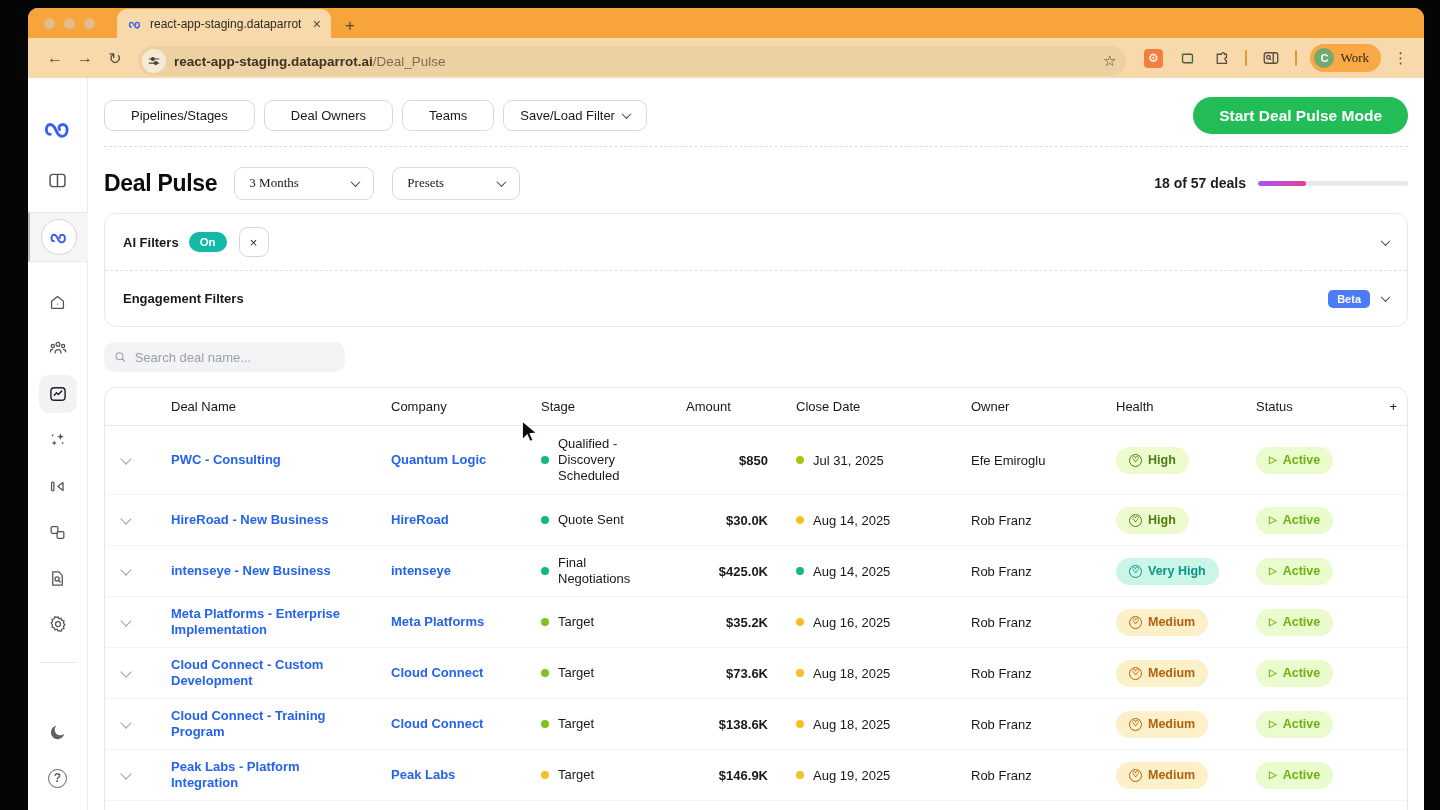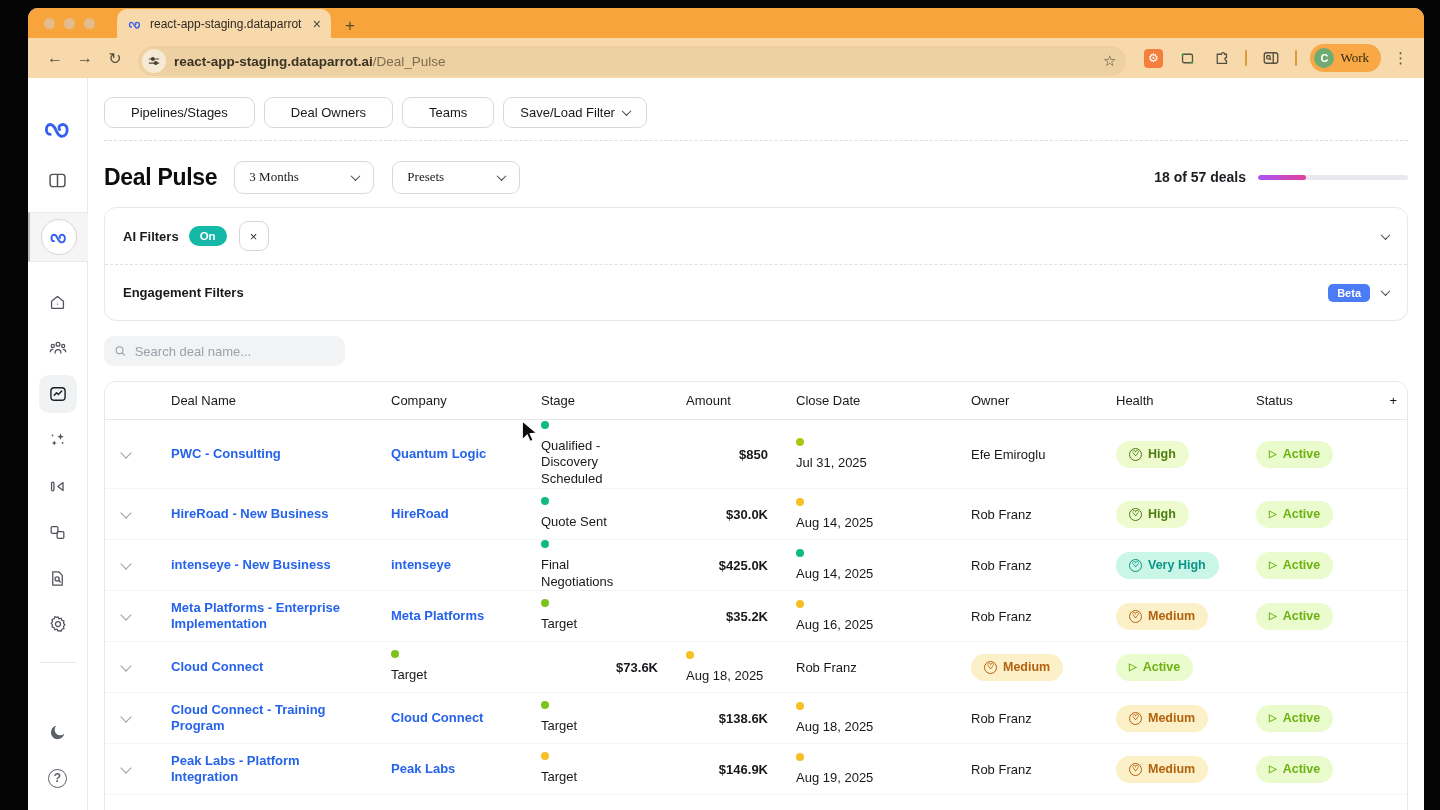--- a/index.html
+++ b/index.html
@@ -106,21 +106,21 @@
   .th-row { height:38px; border-bottom:1px solid #e7e8eb; }
   .th { font-size:13px; color:#33373d; font-weight:500; }
   .th-plus { text-align:right; padding-right:24px; font-size:17px; color:#5b6168; font-weight:normal; }
   .row { min-height:51px; border-top:1px solid #f2f4f6; }
   .row:first-child { border-top:none; min-height:68px; }
   .td { font-size:13px; color:#17191c; padding-right:10px; }
   .td-chevron { display:flex; justify-content:flex-start; padding-left:17px; }
   .row-chev { width:8px; height:8px; border-right:1.6px solid #9aa1a9; border-bottom:1.6px solid #9aa1a9;
               transform:rotate(45deg); display:inline-block; margin-top:-3px; }
   .link { color:#2563eb; font-weight:bold; text-decoration:none; line-height:1.25; display:inline-block; padding-right:14px; }
-  .cell-dot { display:flex; align-items:flex-start; gap:9px;flex-direction:column; }
+  .cell-dot { display:flex; align-items:center; gap:9px; }
   .dot { width:8px; height:8px; border-radius:50%; flex-shrink:0; }
   .stage-text { line-height:1.25; max-width:96px; }
   .td-amount { text-align:right; padding-right:28px; font-weight:bold; }
   .pill { height:27px; border-radius:14px; display:inline-flex; align-items:center; gap:6px;
           padding:0 13px; font-size:12.5px; font-weight:bold; }
   .h-icon { width:13px; height:13px; border:1.3px solid currentColor; border-radius:50%;
             display:inline-flex; align-items:center; justify-content:center; font-size:8px; line-height:1; }
   .p-icon { font-size:10px; line-height:1; }
 
   
@@ -290,20 +290,21 @@
       <div class="main">
 
         <div class="topnav">
           <button class="btn">Pipelines/Stages</button>
           <button class="btn">Deal Owners</button>
           <button class="btn">Teams</button>
           <button class="btn btn-dd">
             <span>Save/Load Filter</span>
             <span class="chev"></span>
           </button>
+          <button class="start-btn">Start Deal Pulse Mode</button>
         </div>
 
         <div class="titlerow">
           <span class="page-title">Deal Pulse</span>
           <div class="select sel-range">
             <span>3 Months</span>
             <span class="chev"></span>
           </div>
           <div class="select sel-presets">
             <span>Presets</span>
@@ -463,20 +464,21 @@
                     <span class="p-icon">▷</span>
                     <span>Active</span>
                   </span></div>
     <div class="td"></div>
   </div>
 
   <div class="tr row">
     <div class="td td-chevron">
                   <span class="row-chev"></span>
                 </div>
+    <div class="td"><a class="link" href="#">Cloud Connect - Custom Development</a></div>
     <div class="td"><a class="link" href="#">Cloud Connect</a></div>
     <div class="td cell-dot">
                   <span class="dot" style="background: rgb(124, 196, 28);"></span>
                   <span class="stage-text">Target</span>
                 </div>
     <div class="td td-amount">$73.6K</div>
     <div class="td cell-dot">
                   <span class="dot" style="background: rgb(246, 191, 38);"></span>
                   <span>Aug 18, 2025</span>
                 </div>

